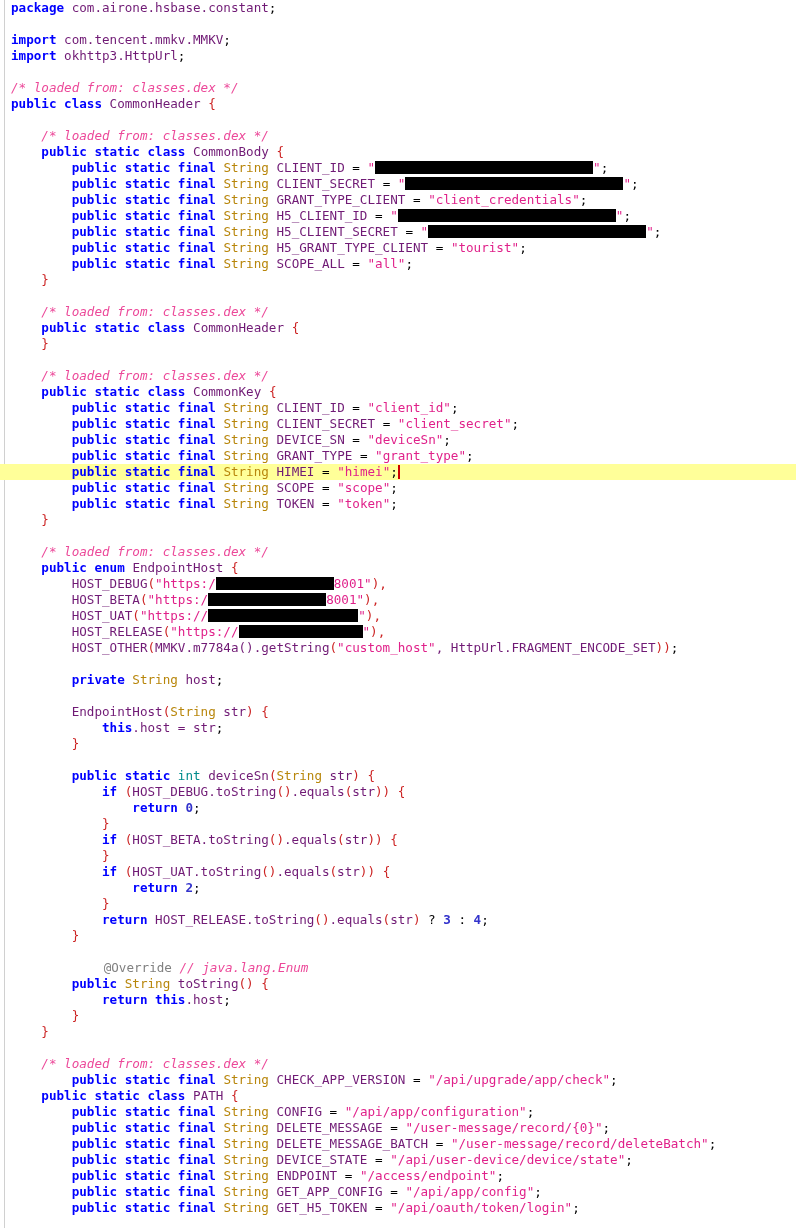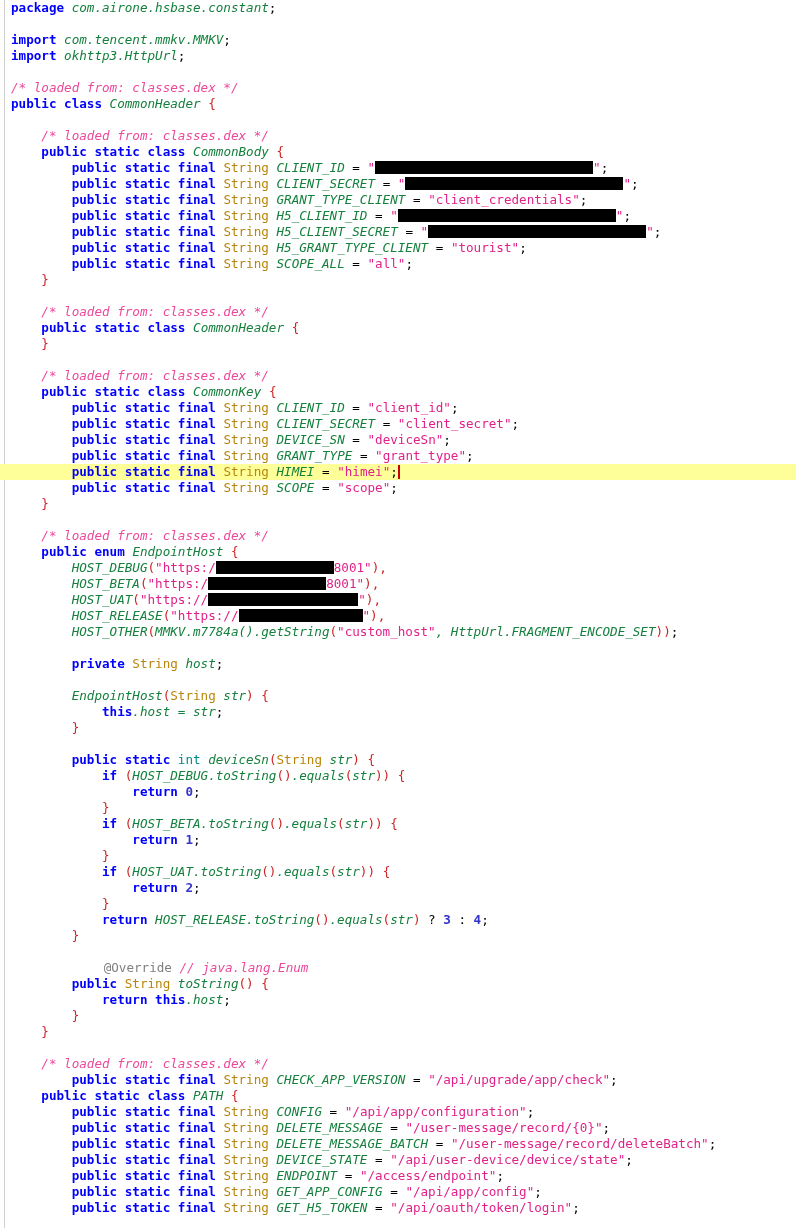--- a/index.html
+++ b/index.html
@@ -61,21 +61,21 @@
 
   
   .kw   { color: #0000ff; font-weight: bold; }
   .type { color: #b8860b; }
   .prim { color: #008b8b; }
   .str  { color: #e0218a; }
   .num  { color: #3333cc; font-weight: bold; }
   .cmt  { color: #ec4899; font-style: italic; }
   .anno { color: #808080; margin-left: 32px; }
   .pun  { color: #cc2222; }
-  .id   { color: #15803d; font-style: italic; }
+  .id   { color: #701a75; }
 
   
   .redact {
     display: inline-block;
     background: #000000;
     vertical-align: -2px;
     height: 13px;
   }
   
   .caret {
@@ -117,20 +117,21 @@
       <div class="line">    <span class="pun">}</span></div>
       <div class="line">&nbsp;</div>
       <div class="line">    <span class="cmt">/* loaded from: classes.dex */</span></div>
       <div class="line">    <span class="kw">public</span> <span class="kw">static</span> <span class="kw">class</span> <span class="id">CommonKey</span> <span class="pun">{</span></div>
       <div class="line">        <span class="kw">public</span> <span class="kw">static</span> <span class="kw">final</span> <span class="type">String</span> <span class="id">CLIENT_ID</span> = <span class="str">"client_id"</span>;</div>
       <div class="line">        <span class="kw">public</span> <span class="kw">static</span> <span class="kw">final</span> <span class="type">String</span> <span class="id">CLIENT_SECRET</span> = <span class="str">"client_secret"</span>;</div>
       <div class="line">        <span class="kw">public</span> <span class="kw">static</span> <span class="kw">final</span> <span class="type">String</span> <span class="id">DEVICE_SN</span> = <span class="str">"deviceSn"</span>;</div>
       <div class="line">        <span class="kw">public</span> <span class="kw">static</span> <span class="kw">final</span> <span class="type">String</span> <span class="id">GRANT_TYPE</span> = <span class="str">"grant_type"</span>;</div>
       <div class="line hl">        <span class="kw">public</span> <span class="kw">static</span> <span class="kw">final</span> <span class="type">String</span> <span class="id">HIMEI</span> = <span class="str">"himei"</span>;<span class="caret"></span></div>
       <div class="line">        <span class="kw">public</span> <span class="kw">static</span> <span class="kw">final</span> <span class="type">String</span> <span class="id">SCOPE</span> = <span class="str">"scope"</span>;</div>
+      <div class="line">        <span class="kw">public</span> <span class="kw">static</span> <span class="kw">final</span> <span class="type">String</span> <span class="id">TOKEN</span> = <span class="str">"token"</span>;</div>
       <div class="line">    <span class="pun">}</span></div>
       <div class="line">&nbsp;</div>
       <div class="line">    <span class="cmt">/* loaded from: classes.dex */</span></div>
       <div class="line">    <span class="kw">public</span> <span class="kw">enum</span> <span class="id">EndpointHost</span> <span class="pun">{</span></div>
       <div class="line">        <span class="id">HOST_DEBUG</span><span class="pun">(</span><span class="str">"https:/</span><span class="redact" style="width:118px"></span><span class="str">8001"</span><span class="pun">)</span><span class="pun">,</span></div>
       <div class="line">        <span class="id">HOST_BETA</span><span class="pun">(</span><span class="str">"https:/</span><span class="redact" style="width:118px"></span><span class="str">8001"</span><span class="pun">)</span><span class="pun">,</span></div>
       <div class="line">        <span class="id">HOST_UAT</span><span class="pun">(</span><span class="str">"https://</span><span class="redact" style="width:150px"></span><span class="str">"</span><span class="pun">)</span><span class="pun">,</span></div>
       <div class="line">        <span class="id">HOST_RELEASE</span><span class="pun">(</span><span class="str">"https://</span><span class="redact" style="width:124px"></span><span class="str">"</span><span class="pun">)</span><span class="pun">,</span></div>
       <div class="line">        <span class="id">HOST_OTHER</span><span class="pun">(</span><span class="id">MMKV.m7784a().getString</span><span class="pun">(</span><span class="str">"custom_host"</span><span class="id">, HttpUrl.FRAGMENT_ENCODE_SET</span><span class="pun">))</span>;</div>
       <div class="line">&nbsp;</div>
@@ -138,21 +139,20 @@
       <div class="line">&nbsp;</div>
       <div class="line">        <span class="id">EndpointHost</span><span class="pun">(</span><span class="type">String</span> <span class="id">str</span><span class="pun">)</span> <span class="pun">{</span></div>
       <div class="line">            <span class="kw">this</span><span class="id">.host = str</span>;</div>
       <div class="line">        <span class="pun">}</span></div>
       <div class="line">&nbsp;</div>
       <div class="line">        <span class="kw">public</span> <span class="kw">static</span> <span class="prim">int</span> <span class="id">deviceSn</span><span class="pun">(</span><span class="type">String</span> <span class="id">str</span><span class="pun">)</span> <span class="pun">{</span></div>
       <div class="line">            <span class="kw">if</span> <span class="pun">(</span><span class="id">HOST_DEBUG.toString</span><span class="pun">()</span><span class="id">.equals</span><span class="pun">(</span><span class="id">str</span><span class="pun">))</span> <span class="pun">{</span></div>
       <div class="line">                <span class="kw">return</span> <span class="num">0</span>;</div>
       <div class="line">            <span class="pun">}</span></div>
       <div class="line">            <span class="kw">if</span> <span class="pun">(</span><span class="id">HOST_BETA.toString</span><span class="pun">()</span><span class="id">.equals</span><span class="pun">(</span><span class="id">str</span><span class="pun">))</span> <span class="pun">{</span></div>
-      <div class="line">                <span class="kw">return</span> <span class="num">1</span>;</div>
       <div class="line">            <span class="pun">}</span></div>
       <div class="line">            <span class="kw">if</span> <span class="pun">(</span><span class="id">HOST_UAT.toString</span><span class="pun">()</span><span class="id">.equals</span><span class="pun">(</span><span class="id">str</span><span class="pun">))</span> <span class="pun">{</span></div>
       <div class="line">                <span class="kw">return</span> <span class="num">2</span>;</div>
       <div class="line">            <span class="pun">}</span></div>
       <div class="line">            <span class="kw">return</span> <span class="id">HOST_RELEASE.toString</span><span class="pun">()</span><span class="id">.equals</span><span class="pun">(</span><span class="id">str</span><span class="pun">)</span> ? <span class="num">3</span> : <span class="num">4</span>;</div>
       <div class="line">        <span class="pun">}</span></div>
       <div class="line">&nbsp;</div>
       <div class="line">        <span class="anno">@Override</span> <span class="cmt">// java.lang.Enum</span></div>
       <div class="line">        <span class="kw">public</span> <span class="type">String</span> <span class="id">toString</span><span class="pun">()</span> <span class="pun">{</span></div>
       <div class="line">            <span class="kw">return</span> <span class="kw">this</span><span class="id">.host</span>;</div>

